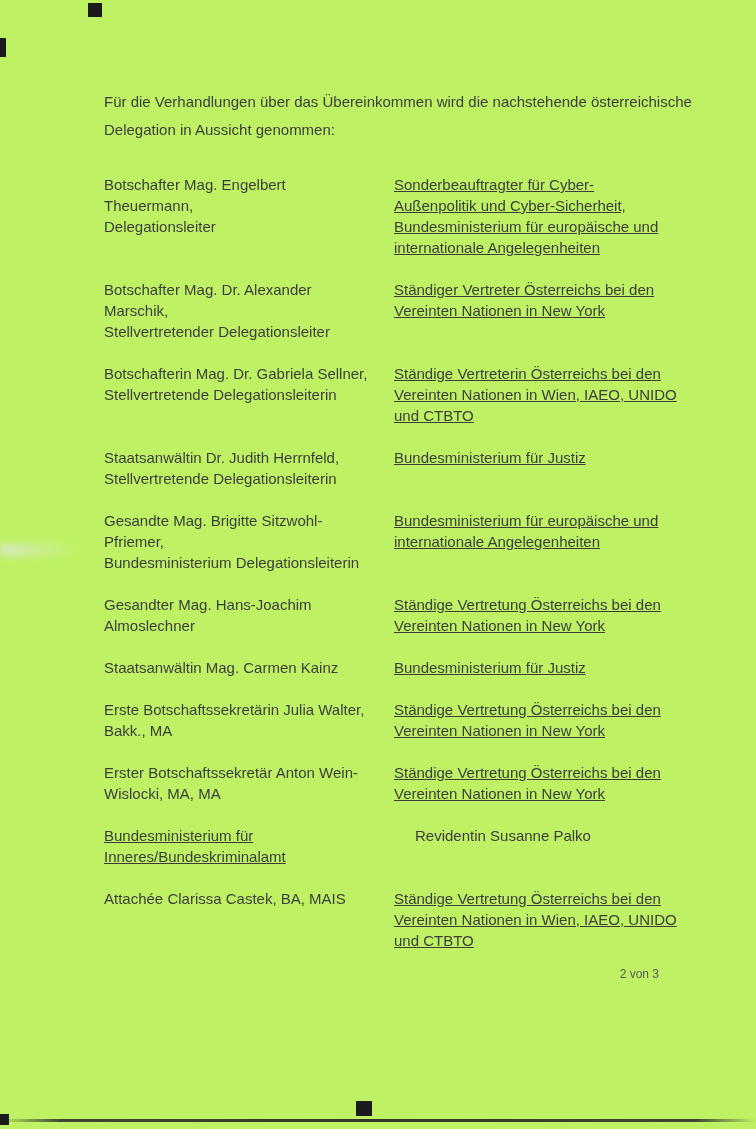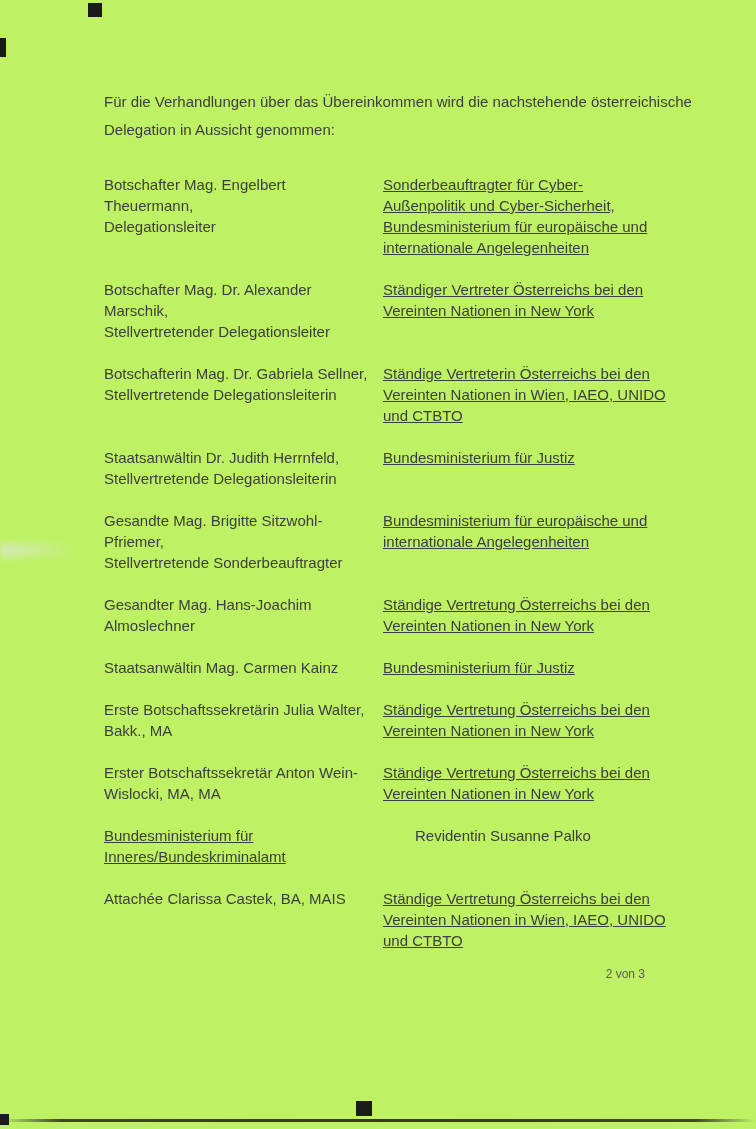--- a/index.html
+++ b/index.html
@@ -53,40 +53,41 @@
     line-height: 28px;
     white-space: pre-line;
     margin: 0 0 30px 0;
   }
   .table {
     display: block;
   }
   .row {
     display: flex;
     margin-bottom: 21px;
+    gap: 11px;
   }
   .cell {
     font-size: 15px;
     line-height: 21px;
     white-space: pre-line;
   }
   .cell.person {
     width: 279px;
     flex: 0 0 279px;
     padding-right: 10px;
     box-sizing: border-box;
   }
   .cell.org {
     flex: 1 1 auto;
     text-decoration: underline;
   }
   .footer {
     position: absolute;
     top: 967px;
-    right: 111px;
+    right: 97px;
     font-size: 12px;
     color: #5a5a5a;
   }
 </style>
 </head>
 <body>
 
 <div class="page">
 
   <div class="mark mark-top-left"></div>
@@ -122,21 +123,21 @@
 Vereinten Nationen in Wien, IAEO, UNIDO
 und CTBTO</div>
         </div>
         <div class="row">
           <div class="cell person">Staatsanwältin Dr. Judith Herrnfeld,
 Stellvertretende Delegationsleiterin</div>
           <div class="cell org">Bundesministerium für Justiz</div>
         </div>
         <div class="row">
           <div class="cell person">Gesandte Mag. Brigitte Sitzwohl-Pfriemer,
-Stellvertretende Sonderbeauftragter</div>
+Bundesministerium Delegationsleiterin</div>
           <div class="cell org">Bundesministerium für europäische und
 internationale Angelegenheiten</div>
         </div>
         <div class="row">
           <div class="cell person">Gesandter Mag. Hans-Joachim
 Almoslechner</div>
           <div class="cell org">Ständige Vertretung Österreichs bei den
 Vereinten Nationen in New York</div>
         </div>
         <div class="row">

